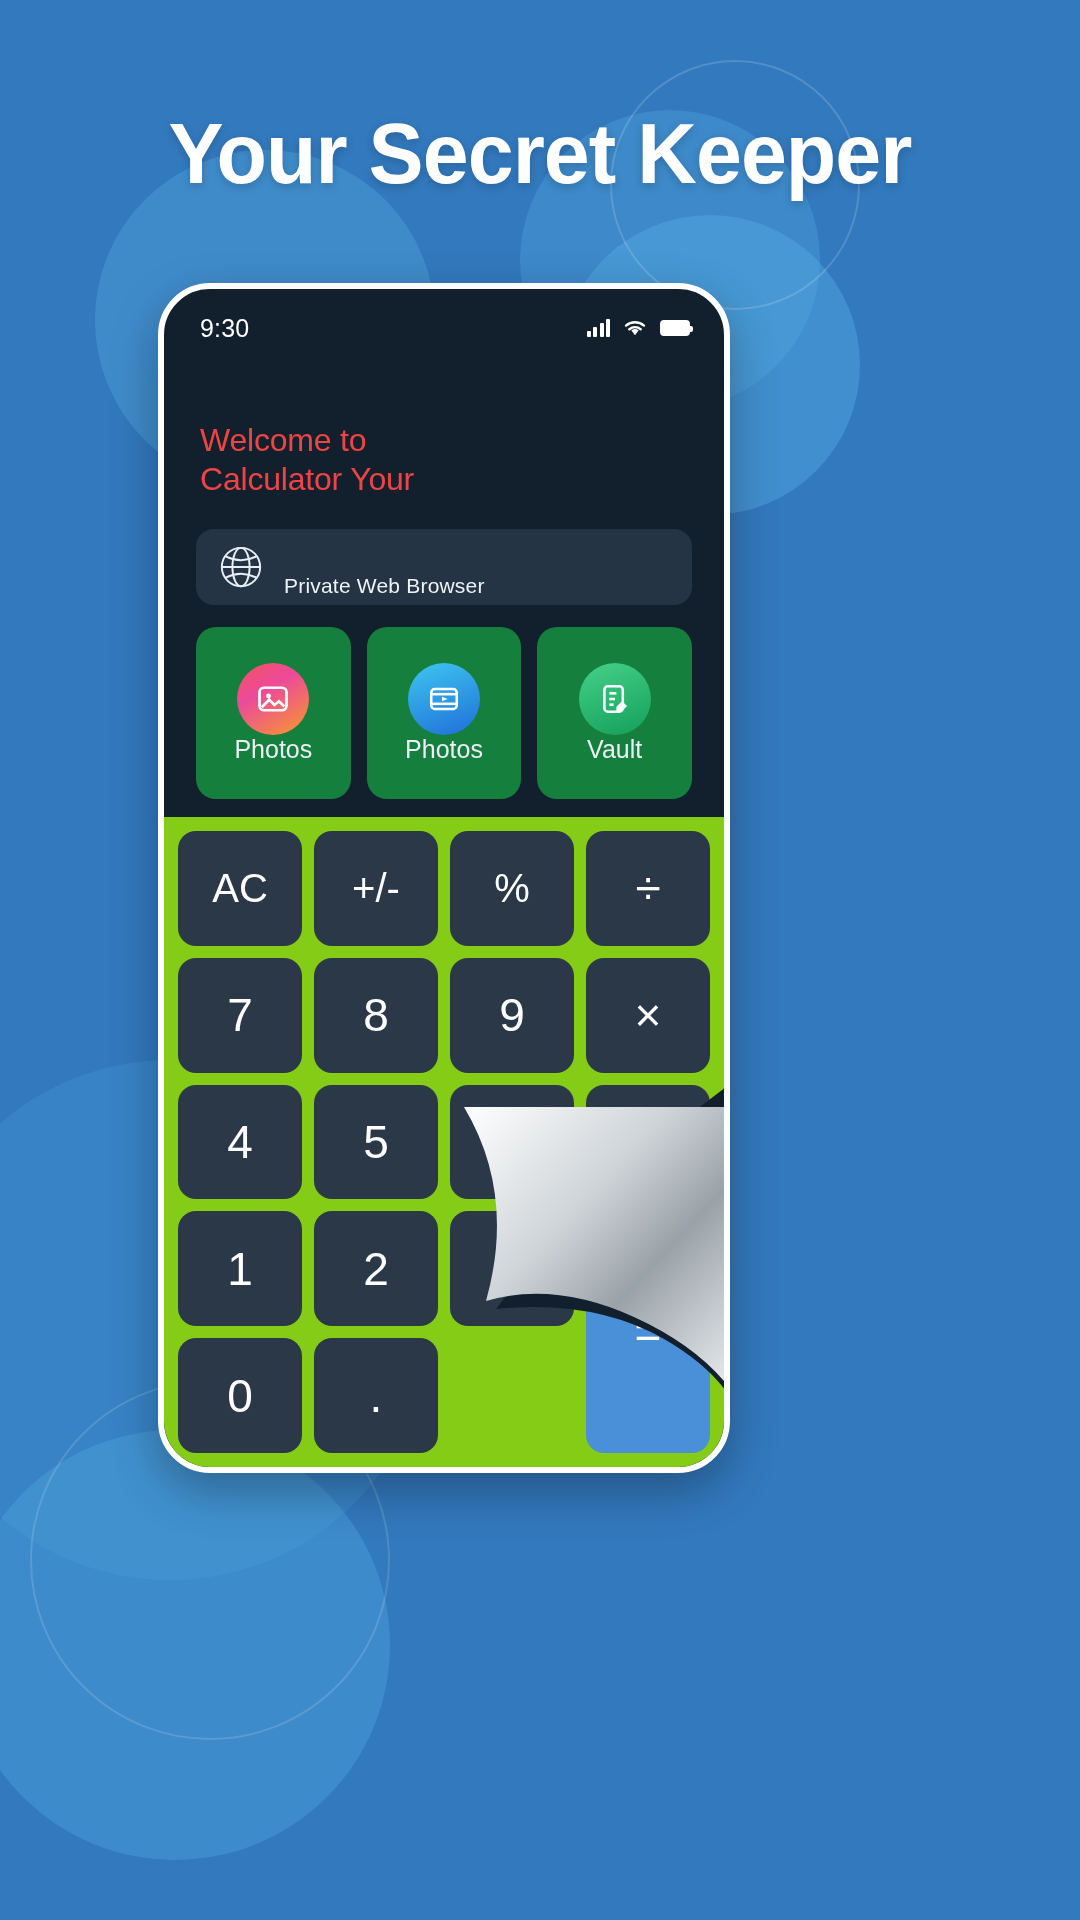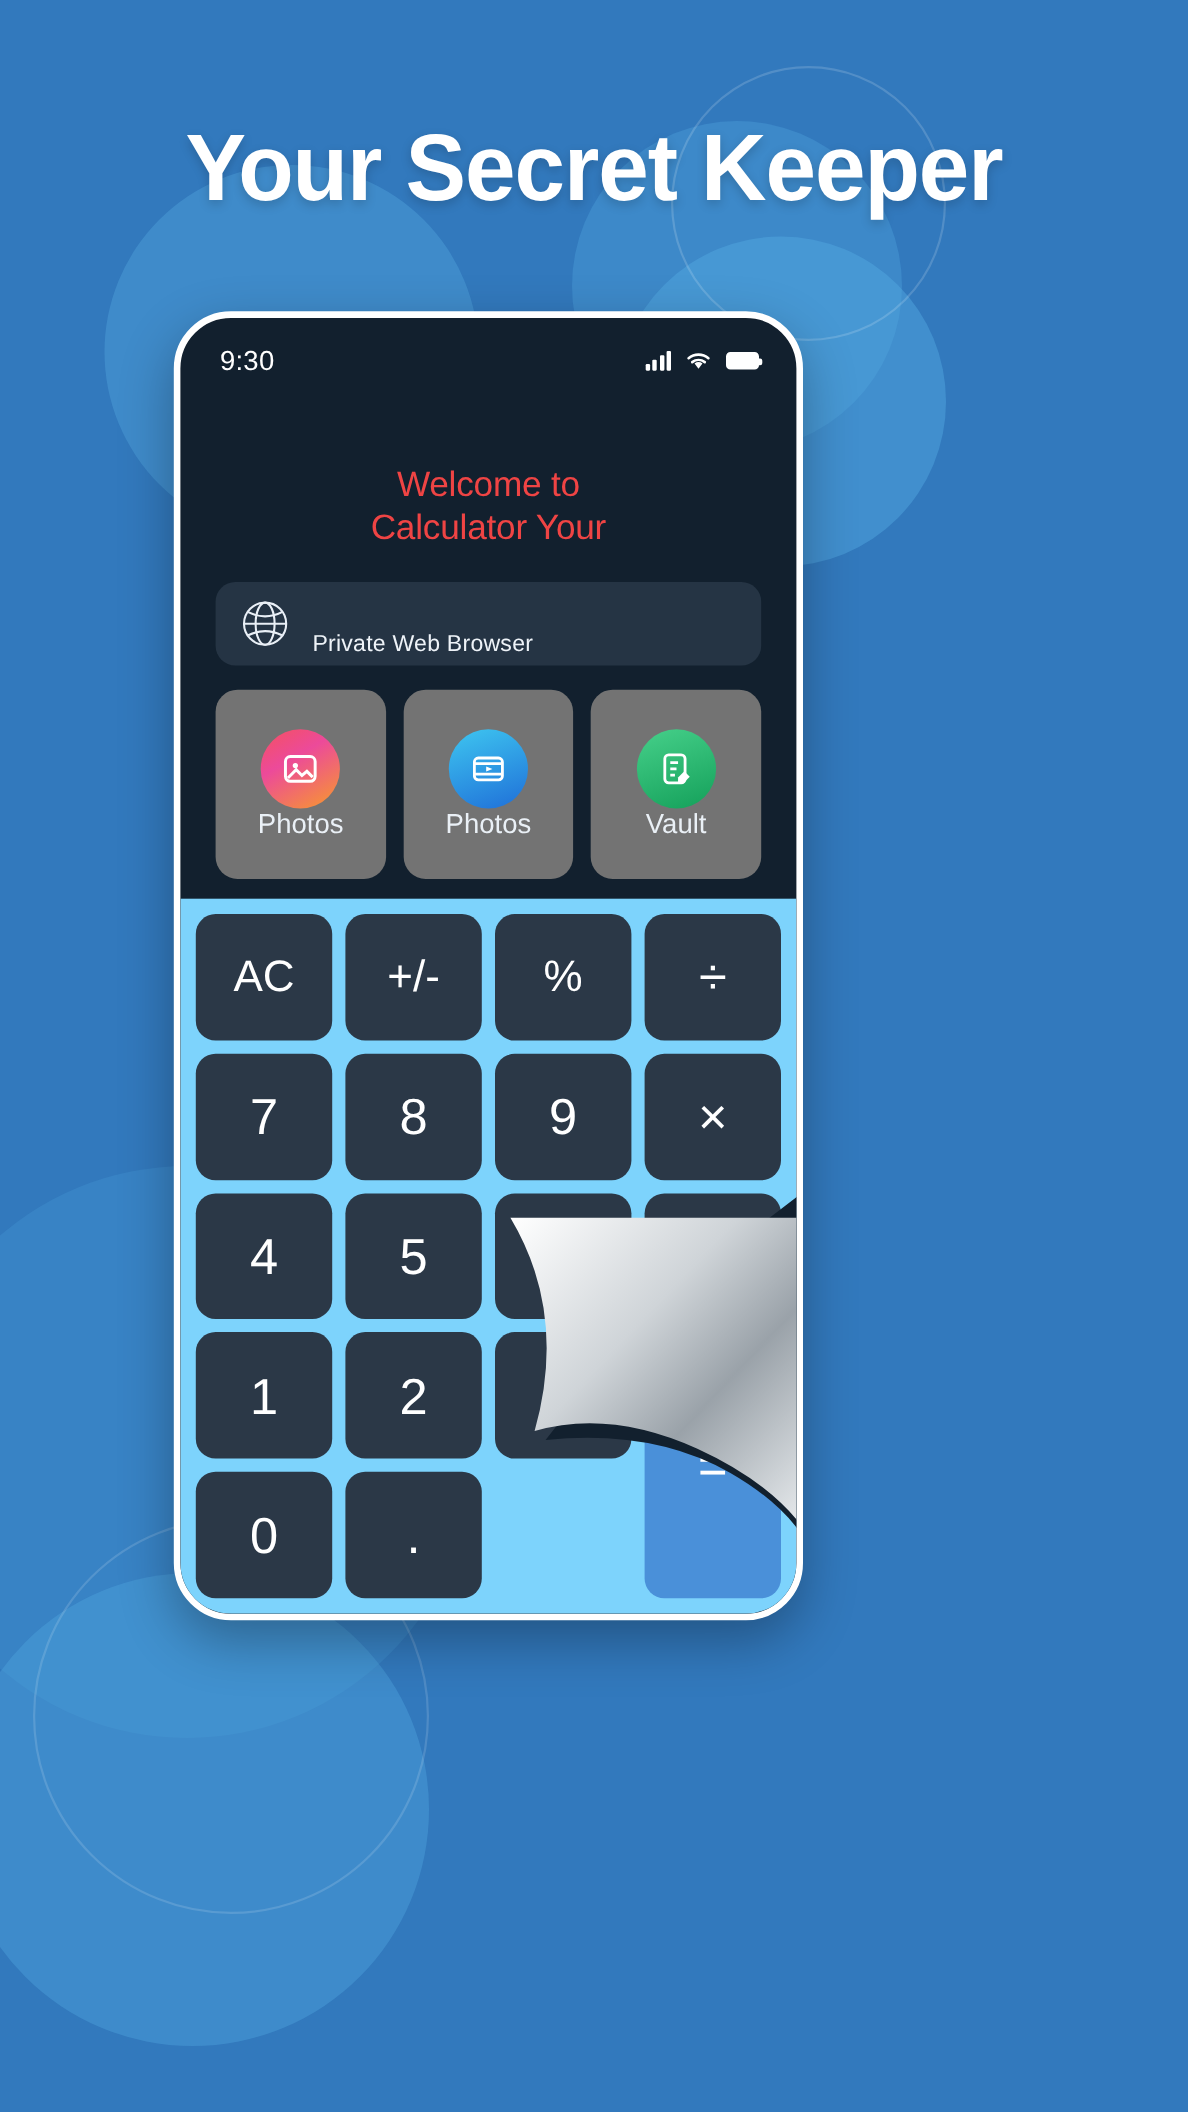--- a/index.html
+++ b/index.html
@@ -39,21 +39,20 @@
   
   #phone {
     position: absolute;
     left: 158px; top: 283px;
     width: 572px; height: 1190px;
     background: #12202e;
     border: 6px solid #ffffff;
     border-radius: 52px;
     overflow: hidden;
     box-shadow: 0 18px 48px rgba(0,0,0,.30);
-    text-align: center;
   }
 
   
   #status-bar {
     height: 62px; display: flex; align-items: center;
     justify-content: space-between;
     padding: 16px 34px 0 36px;
     color: #ffffff;
   }
   #status-time { font-size: 25px; font-weight: 400; letter-spacing: .2px; }
@@ -88,36 +87,36 @@
     display: flex; align-items: center;
     padding-left: 22px;
     gap: 20px;
   }
   #browser-card .label { color: #eef3f8; font-size: 21px; font-weight: 400; letter-spacing: .2px; margin-top: 37px; }
 
   
   #tiles { display: flex; gap: 16px; margin: 22px 32px 0 32px; }
   .tile {
     flex: 1;
-    background: #737373;
+    background: #15803d;
     border-radius: 20px;
     height: 172px;
     display: flex; flex-direction: column;
     align-items: center; justify-content: center;
   }
   .tile .tile-label { color: #eaf0f6; font-size: 25px; }
   .tile-icon { width: 72px; height: 72px; border-radius: 50%; display:flex; align-items:center; justify-content:center; }
   .ic-photos { background: linear-gradient(150deg, #f5515f 0%, #ec4a9a 38%, #f89b2a 100%); }
   .ic-videos { background: linear-gradient(160deg, #3ec6f0 0%, #1f6fd8 100%); }
   .ic-notes  { background: linear-gradient(160deg, #46d08a 0%, #14a05a 100%); }
 
   
   #keypad {
     position: absolute; left: 0; right: 0; bottom: 0;
-    background: #7dd3fc;
+    background: #84cc16;
     padding: 14px 14px 14px 14px;
     display: grid;
     grid-template-columns: repeat(4, 1fr);
     grid-template-rows: repeat(5, 1fr);
     gap: 12px;
     height: 650px;
   }
   .key {
     background: #2b3847;
     border-radius: 18px;

